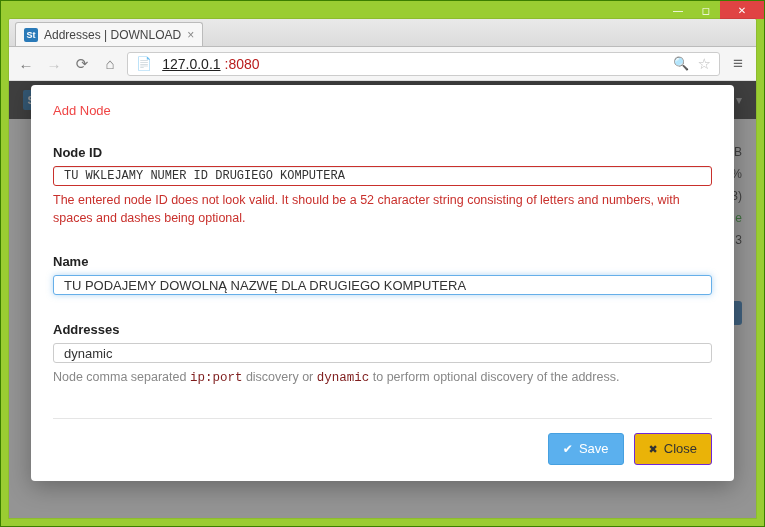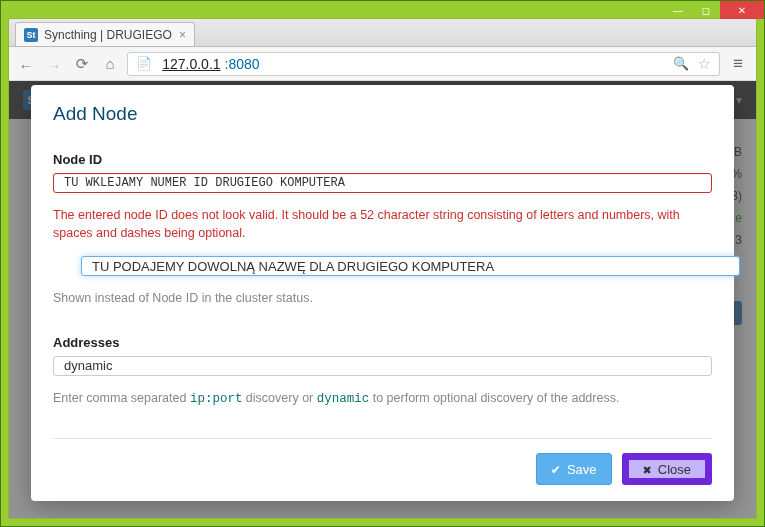--- a/index.html
+++ b/index.html
@@ -77,21 +77,21 @@
     width: 22px; height: 22px;
     display:flex; align-items:center; justify-content:center;
     color:#777; font-size:15px; border-radius:2px;
   }
   .omnibox {
     flex:1; height:24px; border:1px solid #ccc; border-radius:3px;
     background:#fff; display:flex; align-items:center; padding:0 8px;
     font-size:14px; color:#333; gap:4px;
   }
   .omnibox .host { color:#222;text-decoration:underline; }
-  .omnibox .port { color:#0369a1;text-align:center; }
+  .omnibox .port { color:#b91c1c;text-align:center; }
   .omnibox .globe { color:#888; margin-right:6px; font-size:13px; }
   .omnibox .mag { color:#999; font-size:13px; }
   .omnibox .star { color:#bbb; font-size:15px; margin-left:4px;}
   .menu-btn { width:24px; text-align:center; font-size:17px; color:#666; }
 
   .page {
     position:absolute; top:62px; left:0; right:0; bottom:0;
     background:#fff;
     overflow:hidden;
   }
@@ -118,61 +118,61 @@
     width:20px; height:24px; background:#428bca; border-radius:3px;
   }
 
   .modal {
     position:absolute;
     left:22px; right:22px; top:4px;
     background:#fff; border-radius:4px;
     box-shadow: 0 6px 24px rgba(0,0,0,0.3);
     padding: 18px 22px 16px 22px;
   }
-  .modal h2 { font-size:19px; font-weight:normal; color:#0c4a6e; margin-bottom:11px; }
+  .modal h2 { font-size:13px; font-weight:normal; color:#ef4444; margin-bottom:11px; }
   .form-group { margin-bottom:14px; }
   .form-label { font-weight:bold; font-size:13px; color:#222; display:block; margin-bottom:6px;margin-top:27px; }
   .form-input {
     width:100%; height:20px; border:1px solid #ccc; border-radius:3px;
     padding:0 10px; font-size:13px; color:#333; outline:none;
   }
   .form-input.err { border-color:#c9302c; box-shadow: inset 0 1px 1px rgba(0,0,0,.075); color:#333; font-family: "Courier New", monospace; font-size:12px; }
-  .form-input.focused { border-color:#66afe9; box-shadow: 0 0 6px rgba(102,175,233,.5); margin-left: 28px; }
-  .help-text { font-size:12.5px; color:#888; margin-top:14px; line-height:1.4; }
+  .form-input.focused { border-color:#66afe9; box-shadow: 0 0 6px rgba(102,175,233,.5); }
+  .help-text { font-size:12.5px; color:#888; margin-top:6px; line-height:1.4; }
   .help-text.err { color:#c9302c; }
-  .help-text code { font-family: "Courier New", monospace; color:#0f766e; }
+  .help-text code { font-family: "Courier New", monospace; color:#7f1d1d; }
   .modal-footer {
     border-top:1px solid #e5e5e5; margin-top:30px; padding-top:14px;
     display:flex; justify-content:flex-end; gap:10px;
   }
   .btn {
     height:32px; border-radius:3px; padding:0 14px; font-size:13px;
     display:flex; align-items:center; gap:6px; cursor:pointer;
     border:1px solid transparent;
   }
   .btn-primary { background:#5bb0ee; color:#fff; border-color:#46a0e0; }
-  .btn-default { background:#c4b5fd; color:#333; border:7px solid #6d28d9; }
+  .btn-default { background:#eab308; color:#333; border:1px solid #6d28d9; }
   .checkmark::before { content:"✔"; font-size:12px; }
   .xmark::before { content:"✖"; font-size:11px; }
 </style>
 </head>
 <body>
 
 <div class="window">
   <div class="titlebar">
     <div class="win-btn">—</div>
     <div class="win-btn">◻</div>
     <div class="win-btn win-close">✕</div>
   </div>
 
   <div class="chrome-frame">
     <div class="tabstrip">
       <div class="tab">
         <span class="favicon">St</span>
-        <span>Syncthing | DRUGIEGO</span>
+        <span>Addresses | DOWNLOAD</span>
         <span class="tab-x">×</span>
       </div>
     </div>
 
     <div class="toolbar">
       <div class="tb-btn">←</div>
       <div class="tb-btn" style="opacity:.4">→</div>
       <div class="tb-btn">⟳</div>
       <div class="tb-btn">⌂</div>
       <div class="omnibox">
@@ -209,29 +209,29 @@
       <div class="modal">
         <h2>Add Node</h2>
 
         <div class="form-group">
           <label class="form-label">Node ID</label>
           <input class="form-input err" value="TU WKLEJAMY NUMER ID DRUGIEGO KOMPUTERA" style="">
           <div class="help-text err">The entered node ID does not look valid. It should be a 52 character string consisting of letters and numbers, with spaces and dashes being optional.</div>
         </div>
 
         <div class="form-group">
+          <label class="form-label">Name</label>
           <input class="form-input focused" value="TU PODAJEMY DOWOLNĄ NAZWĘ DLA DRUGIEGO KOMPUTERA" style="">
-          <div class="help-text">Shown instead of Node ID in the cluster status.</div>
         </div>
 
         <div class="form-group">
           <label class="form-label">Addresses</label>
           <input class="form-input" value="dynamic" style="">
           <div class="help-text">
-            <span>Enter comma separated </span><code>ip:port</code><span> discovery or </span><code>dynamic</code><span> to perform optional discovery of the address.</span>
+            <span>Node comma separated </span><code>ip:port</code><span> discovery or </span><code>dynamic</code><span> to perform optional discovery of the address.</span>
           </div>
         </div>
 
         <div class="modal-footer">
           <div class="btn btn-primary">
             <span class="checkmark"></span>
             <span>Save</span>
           </div>
           <div class="btn btn-default">
             <span class="xmark"></span>

